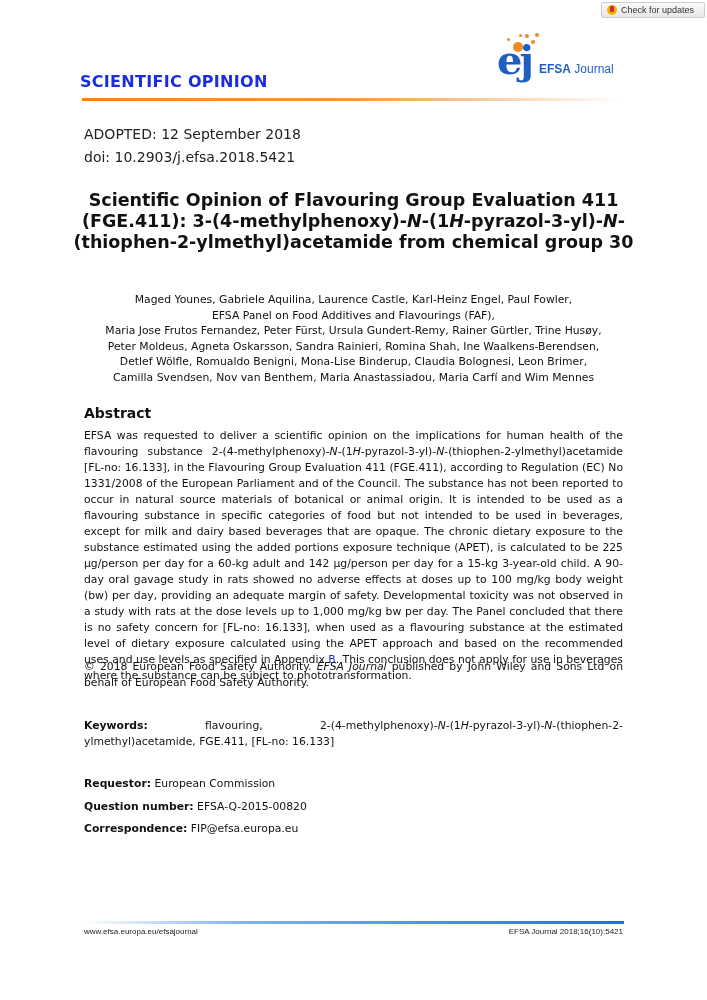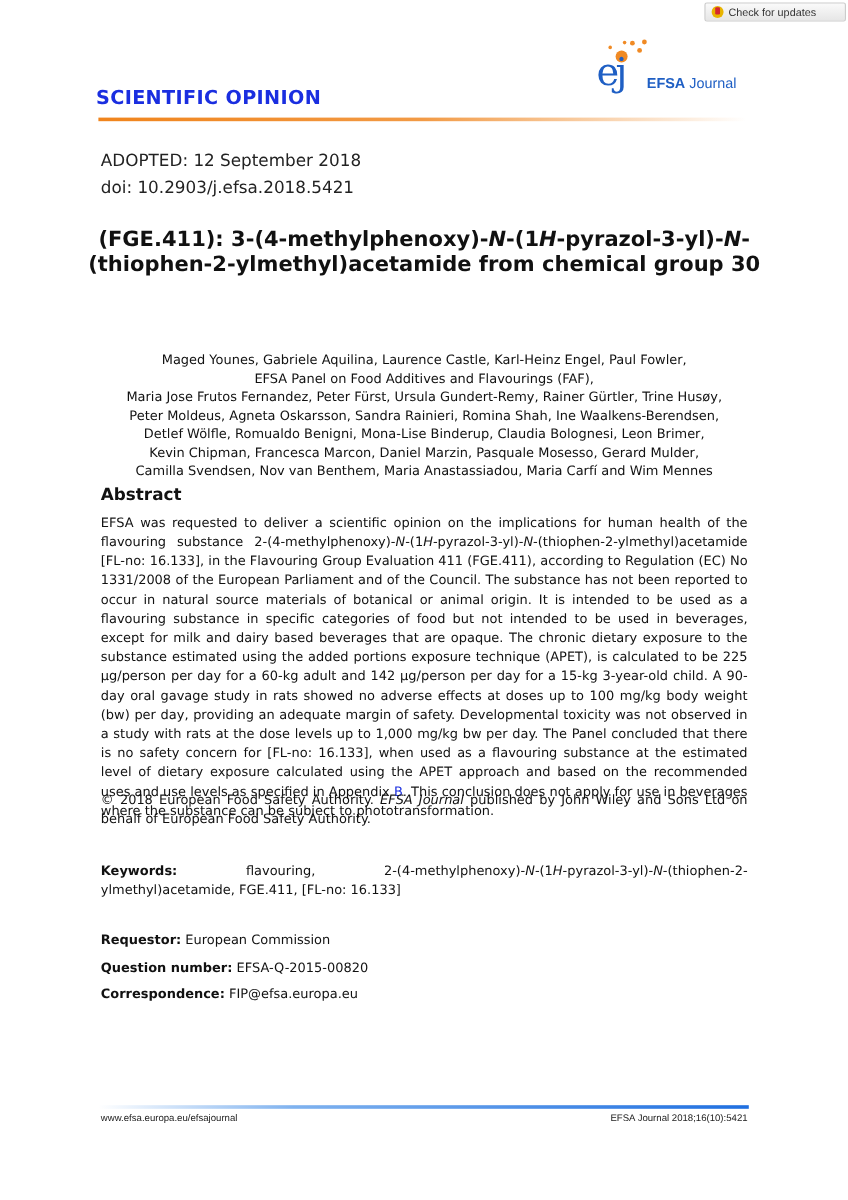--- a/index.html
+++ b/index.html
@@ -1,21 +1,21 @@
 <!DOCTYPE html>
 <html><head>
 <meta charset="utf-8">
 <style>
   html, body { margin:0; padding:0; background:#ffffff; }
   body { width:707px; height:1000px; position:relative; overflow:hidden; font-family:"DejaVu Sans", sans-serif; color:#111; }
-  .check-updates { position:absolute; top:2px; right:2px; width:118px; height:16px; border:1px solid #ccc; background:linear-gradient(#fafafa,#e6e6e6); border-radius:2px; font-family:"Liberation Sans", sans-serif; font-size:9px; color:#333; display:flex; align-items:center; gap:4px; padding-left:5px; box-sizing:border-box; cursor:pointer; }
+  .check-updates { position:absolute; top:2px; right:2px; width:104px; height:16px; border:1px solid #ccc; background:linear-gradient(#fafafa,#e6e6e6); border-radius:2px; font-family:"Liberation Sans", sans-serif; font-size:9px; color:#333; display:flex; align-items:center; gap:4px; padding-left:5px; box-sizing:border-box; cursor:pointer; }
   .cu-icon { width:10px; height:10px; border-radius:50%; background:#e8b400; position:relative; }
   .cu-icon::after { content:""; position:absolute; left:3px; top:1px; width:4px; height:6px; background:#d6262f; border-radius:1px; }
   .logo { position:absolute; left:495px; top:28px; width:130px; height:60px; }
-  .logo-ej { position:absolute; left:2px; top:12px; font-family:"DejaVu Serif", serif; font-weight:normal; font-size:32px; color:#1f5fc4; letter-spacing:-3px; line-height:40px; }
+  .logo-ej { position:absolute; left:2px; top:12px; font-family:"DejaVu Serif", serif; font-weight:bold; font-size:40px; color:#1f5fc4; letter-spacing:-3px; line-height:40px; }
   .logo-text { position:absolute; left:44px; top:34px; font-family:"Liberation Sans", sans-serif; font-size:12px; color:#1f5fc4; }
   .logo-text b { font-weight:bold; }
   .dot { position:absolute; border-radius:50%; background:#f08a24; }
   .section-title { position:absolute; left:80px; top:72px; font-family:"DejaVu Sans", sans-serif; font-weight:bold; font-size:16px; color:#1a2ee0; letter-spacing:0.3px; }
   .orange-rule { position:absolute; left:82px; top:98px; width:540px; height:3px; background:linear-gradient(to right,#f0841c 0%,#f29a45 50%,rgba(255,255,255,0) 100%); }
   .meta { position:absolute; left:84px; font-family:"DejaVu Sans", sans-serif; font-size:14px; color:#222; }
   .title { position:absolute; left:60px; top:190px; width:587px; text-align:center; font-family:"DejaVu Sans", sans-serif; font-weight:bold; font-size:17.5px; line-height:21px; color:#111; }
   .authors { position:absolute; left:60px; top:292px; width:587px; text-align:center; font-family:"DejaVu Sans", sans-serif; font-size:10.8px; line-height:15.5px; color:#111; }
   .abstract-h { position:absolute; left:84px; top:405px; font-weight:bold; font-size:14px; color:#111; }
   .abstract { position:absolute; left:84px; top:428px; width:539px; font-size:10.8px; line-height:16px; text-align:justify; color:#111; }
@@ -45,31 +45,31 @@
   <span class="logo-ej">ej</span>
   <span class="logo-text"><b>EFSA</b><span> Journal</span></span>
 </div>
 
 <div class="section-title">SCIENTIFIC OPINION</div>
 <div class="orange-rule"></div>
 <div class="meta" style="top:126px;">ADOPTED: 12 September 2018</div>
 <div class="meta" style="top:149px;">doi: 10.2903/j.efsa.2018.5421</div>
 
 <div class="title">
+  <div>Scientific Opinion of Flavouring Group Evaluation 411</div>
   <div><span>(FGE.411): 3-(4-methylphenoxy)-</span><i>N</i><span>-(1</span><i>H</i><span>-pyrazol-3-yl)-</span><i>N</i><span>-</span></div>
   <div>(thiophen-2-ylmethyl)acetamide from chemical group 30</div>
 </div>
 
 <div class="authors">
   <div>Maged Younes, Gabriele Aquilina, Laurence Castle, Karl-Heinz Engel, Paul Fowler,</div>
   <div>EFSA Panel on Food Additives and Flavourings (FAF),</div>
   <div>Maria Jose Frutos Fernandez, Peter Fürst, Ursula Gundert-Remy, Rainer Gürtler, Trine Husøy,</div>
   <div>Peter Moldeus, Agneta Oskarsson, Sandra Rainieri, Romina Shah, Ine Waalkens-Berendsen,</div>
   <div>Detlef Wölfle, Romualdo Benigni, Mona-Lise Binderup, Claudia Bolognesi, Leon Brimer,</div>
-  <div>Kevin Chipman, Francesca Marcon, Daniel Marzin, Pasquale Mosesso, Gerard Mulder,</div>
   <div>Camilla Svendsen, Nov van Benthem, Maria Anastassiadou, Maria Carfí and Wim Mennes</div>
 </div>
 
 <div class="abstract-h">Abstract</div>
 <div class="abstract"><span>EFSA was requested to deliver a scientific opinion on the implications for human health of the flavouring substance 2-(4-methylphenoxy)-</span><i>N</i><span>-(1</span><i>H</i><span>-pyrazol-3-yl)-</span><i>N</i><span>-(thiophen-2-ylmethyl)acetamide [FL-no: 16.133], in the Flavouring Group Evaluation 411 (FGE.411), according to Regulation (EC) No 1331/2008 of the European Parliament and of the Council. The substance has not been reported to occur in natural source materials of botanical or animal origin. It is intended to be used as a flavouring substance in specific categories of food but not intended to be used in beverages, except for milk and dairy based beverages that are opaque. The chronic dietary exposure to the substance estimated using the added portions exposure technique (APET), is calculated to be 225 µg/person per day for a 60-kg adult and 142 µg/person per day for a 15-kg 3-year-old child. A 90-day oral gavage study in rats showed no adverse effects at doses up to 100 mg/kg body weight (bw) per day, providing an adequate margin of safety. Developmental toxicity was not observed in a study with rats at the dose levels up to 1,000 mg/kg bw per day. The Panel concluded that there is no safety concern for [FL-no: 16.133], when used as a flavouring substance at the estimated level of dietary exposure calculated using the APET approach and based on the recommended uses and use levels as specified in Appendix </span><a class="link">B</a><span>. This conclusion does not apply for use in beverages where the substance can be subject to phototransformation.</span></div>
 
 <div class="copyright"><span>© 2018 European Food Safety Authority. </span><i>EFSA Journal</i><span> published by John Wiley and Sons Ltd on behalf of European Food Safety Authority.</span></div>
 
 <div class="keywords"><b>Keywords:</b><span> flavouring, 2-(4-methylphenoxy)-</span><i>N</i><span>-(1</span><i>H</i><span>-pyrazol-3-yl)-</span><i>N</i><span>-(thiophen-2-ylmethyl)acetamide, FGE.411, [FL-no: 16.133]</span></div>
 

